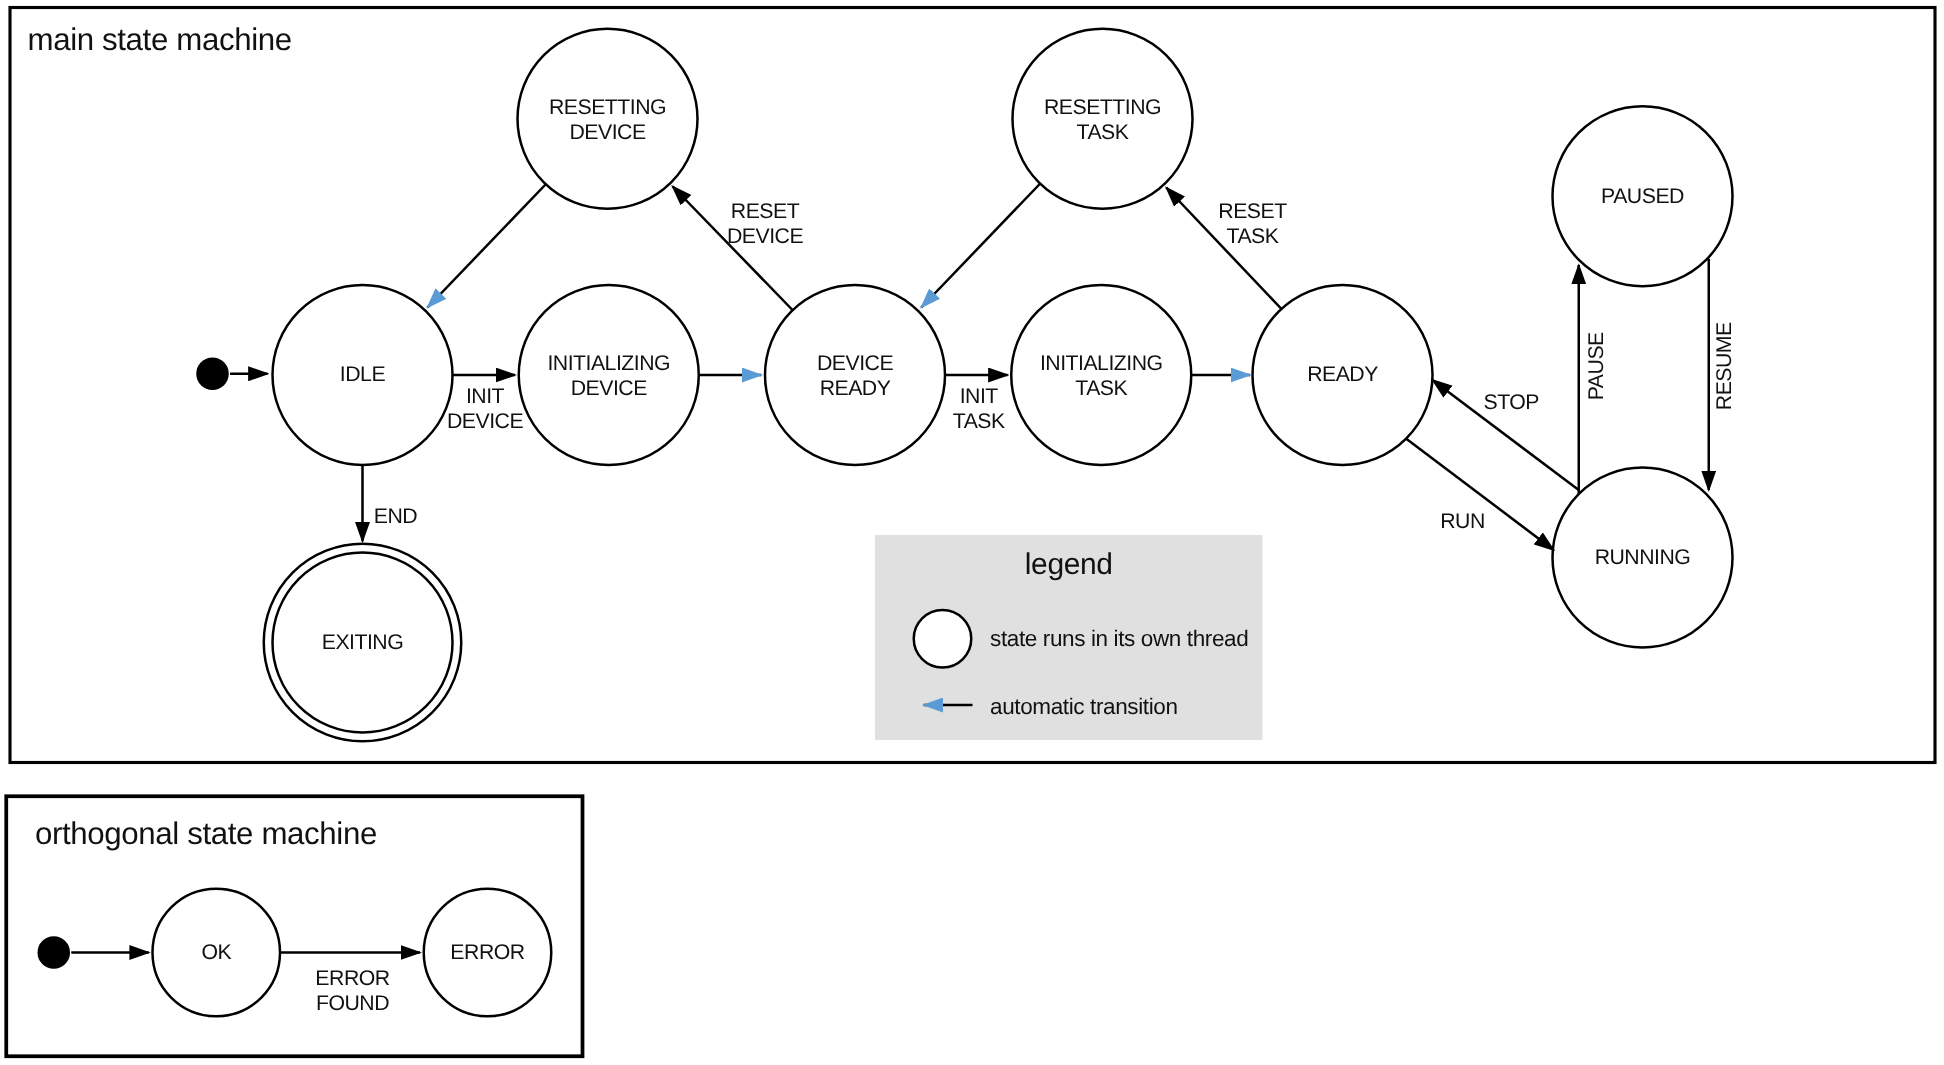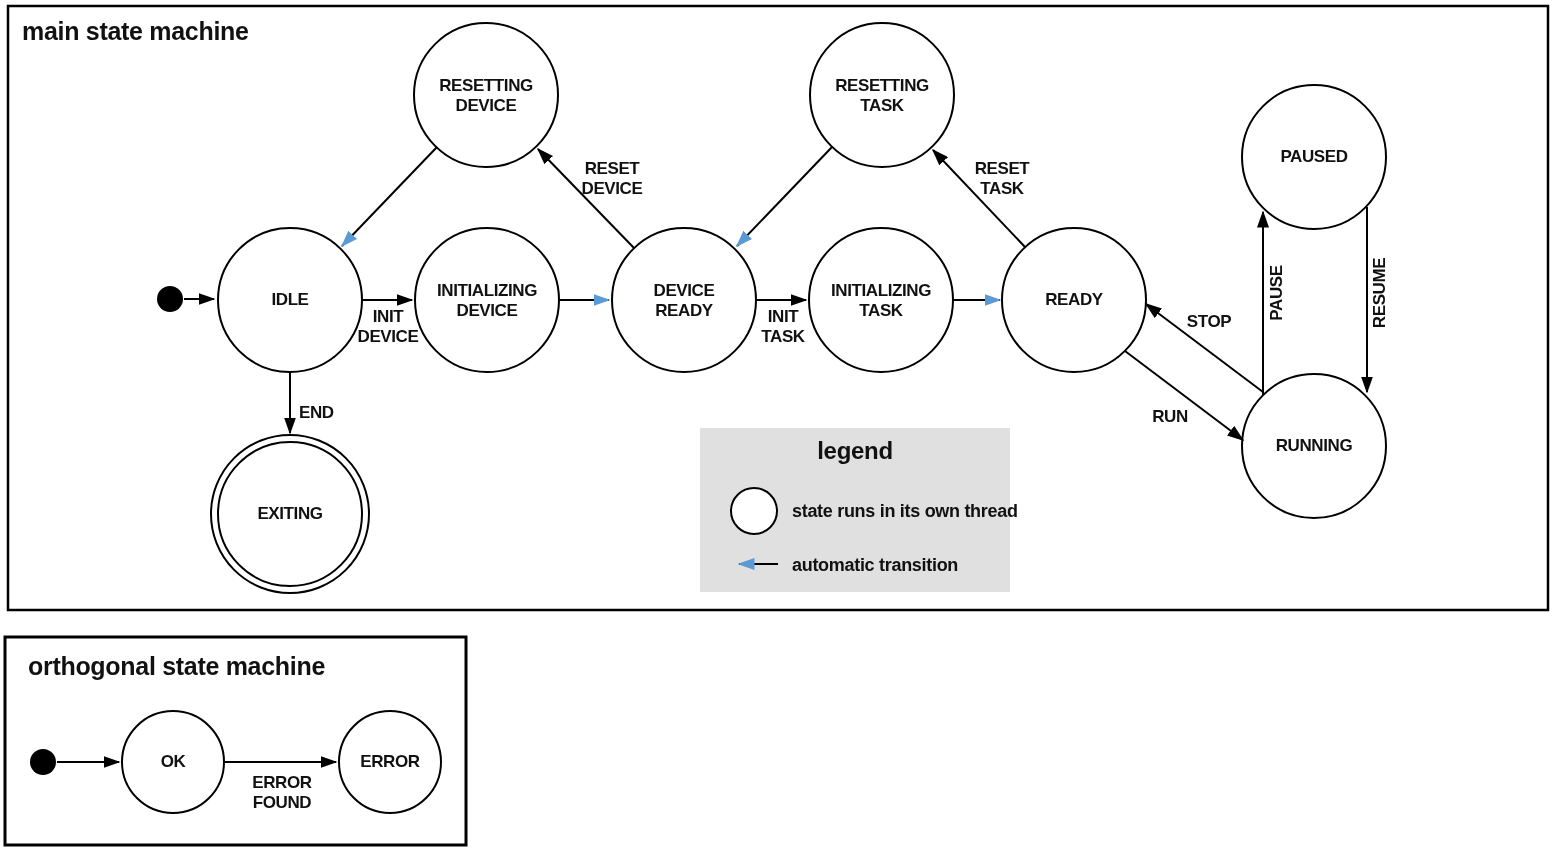--- a/index.html
+++ b/index.html
@@ -2,21 +2,20 @@
 <html><head>
 <meta charset="utf-8">
 <style>
   html, body { margin: 0; padding: 0; background: #ffffff; }
   .page {
     position: relative;
     width: 1288px;
     height: 852px;
     background: #ffffff;
     font-family: "Liberation Sans", sans-serif;
-    font-weight: bold;
   }
   svg text {
     font-family: "Liberation Sans", sans-serif;
     fill: #111111;
   }
   .t-state   { font-size: 17px; text-anchor: middle; letter-spacing: -0.4px; }
   .t-label   { font-size: 17px; text-anchor: middle; letter-spacing: -0.4px; }
   .t-start   { text-anchor: start; }
   .t-title   { font-size: 25px; text-anchor: start; letter-spacing: -0.3px; }
   .t-legend-title { font-size: 24px; text-anchor: middle; letter-spacing: -0.3px; }

